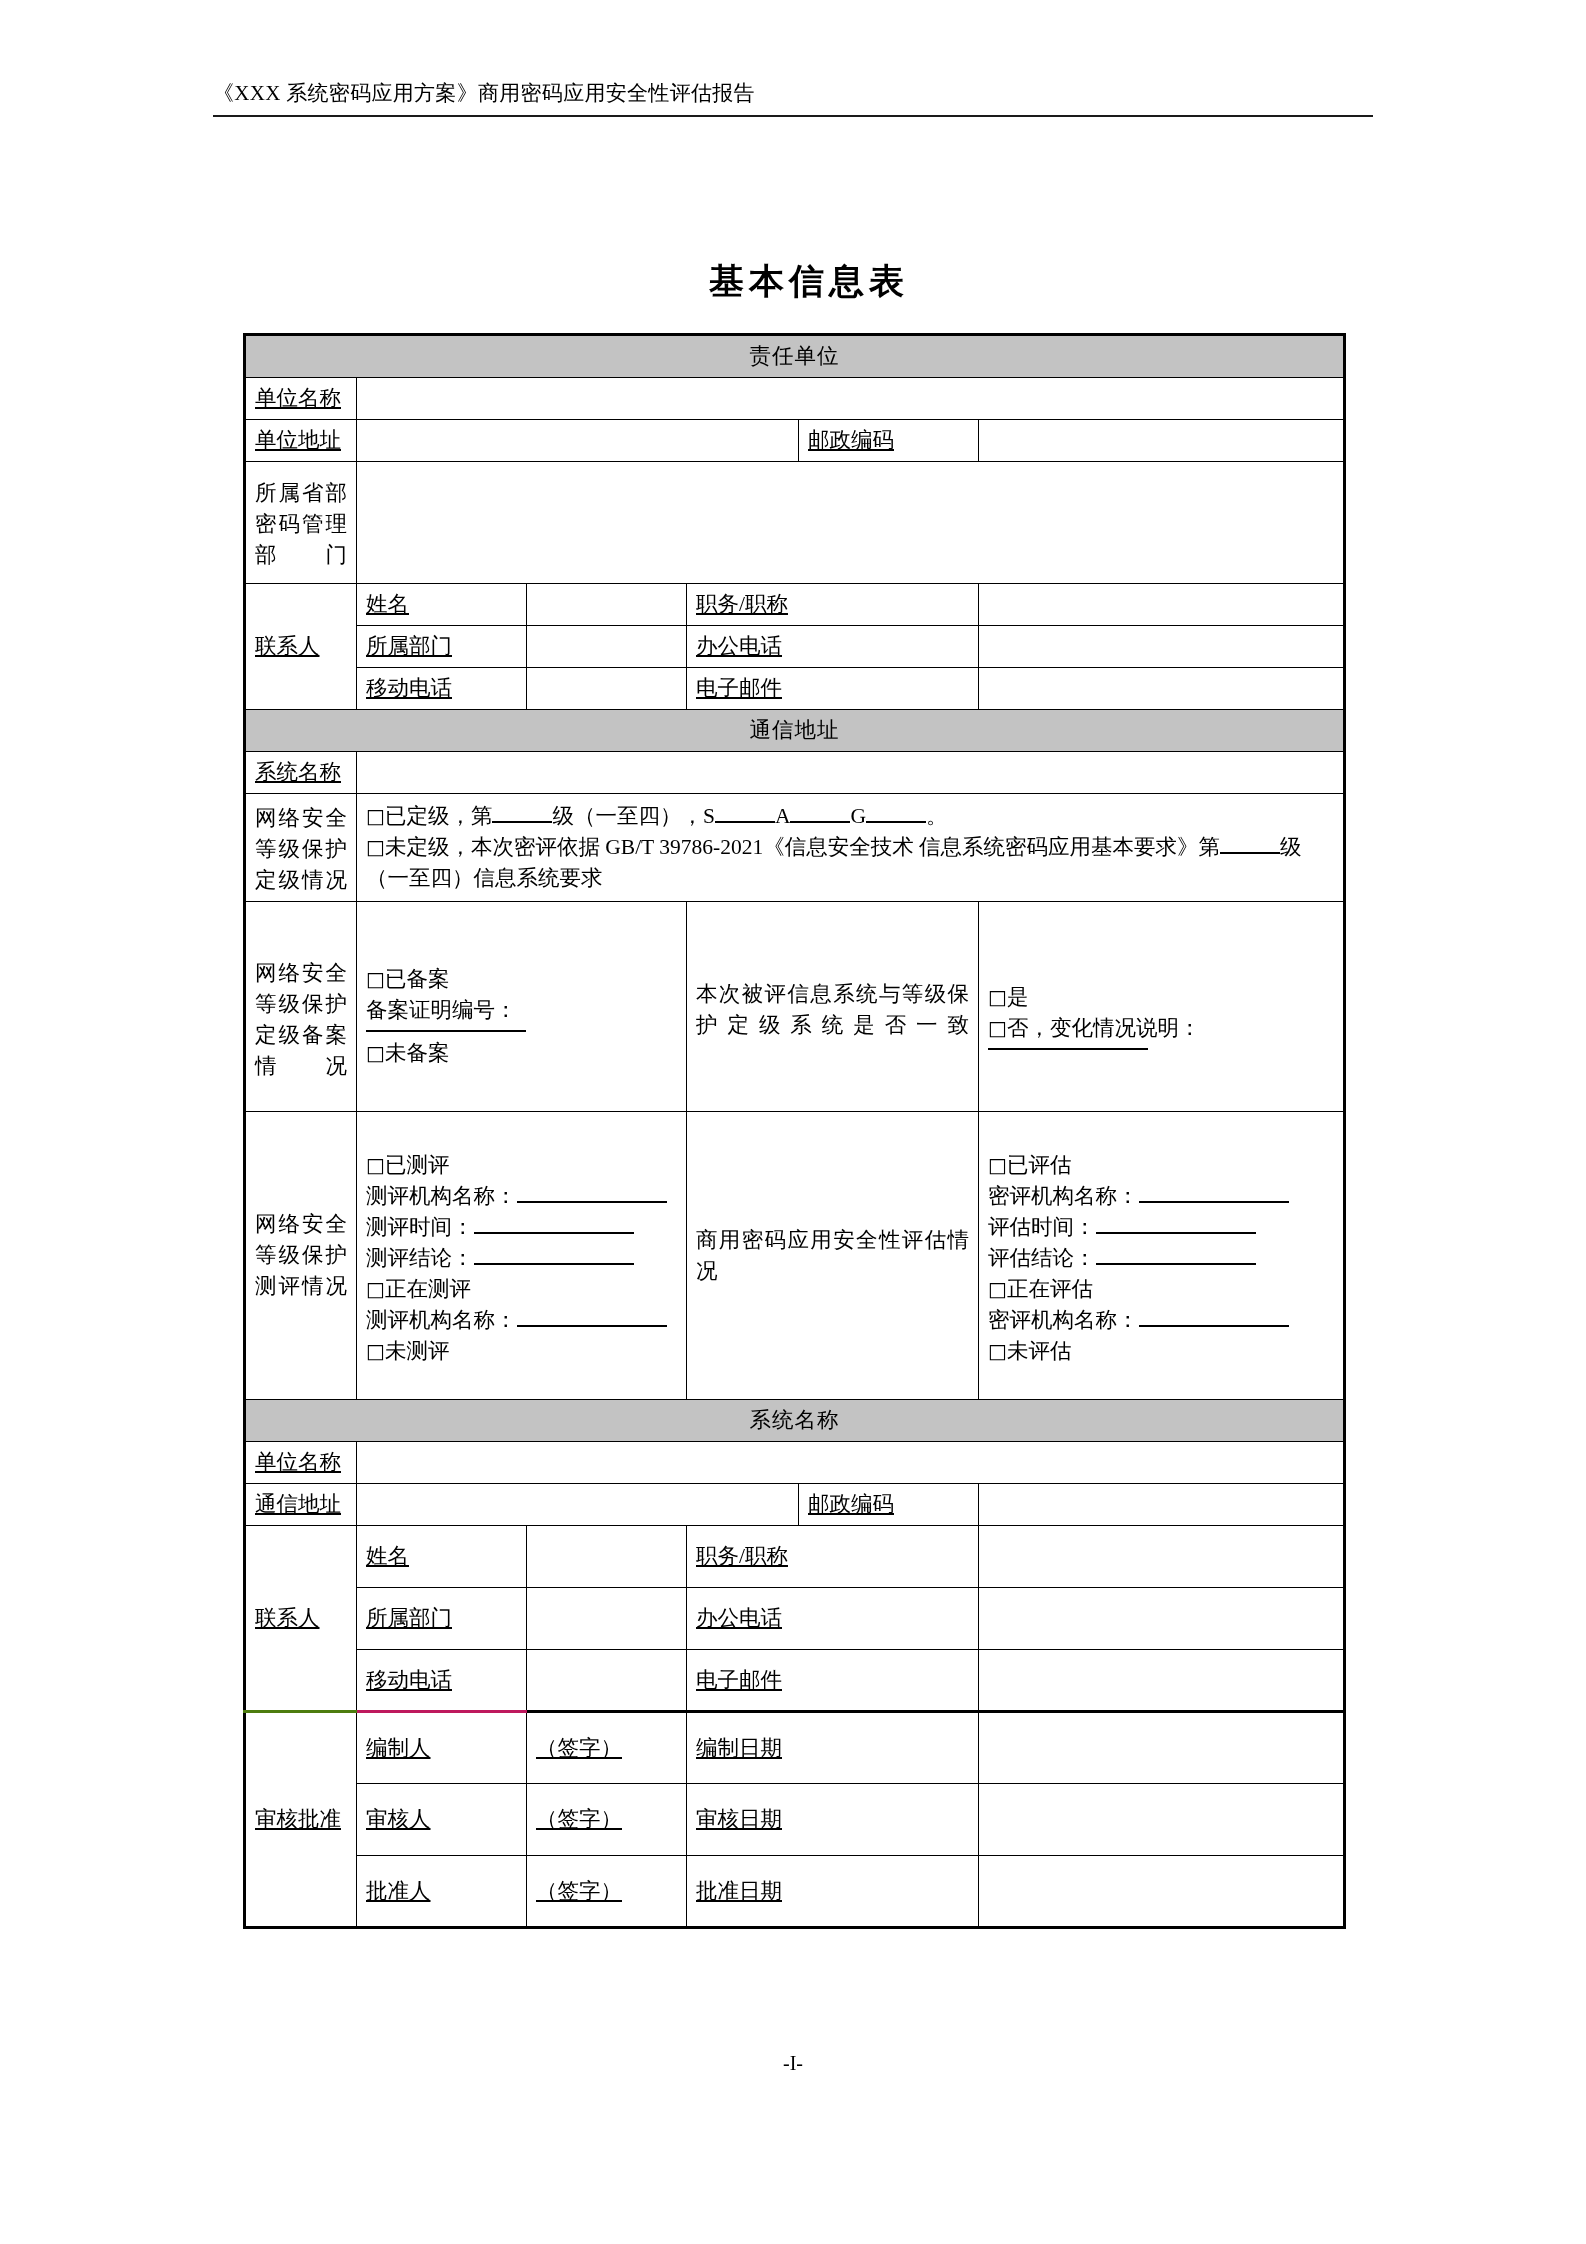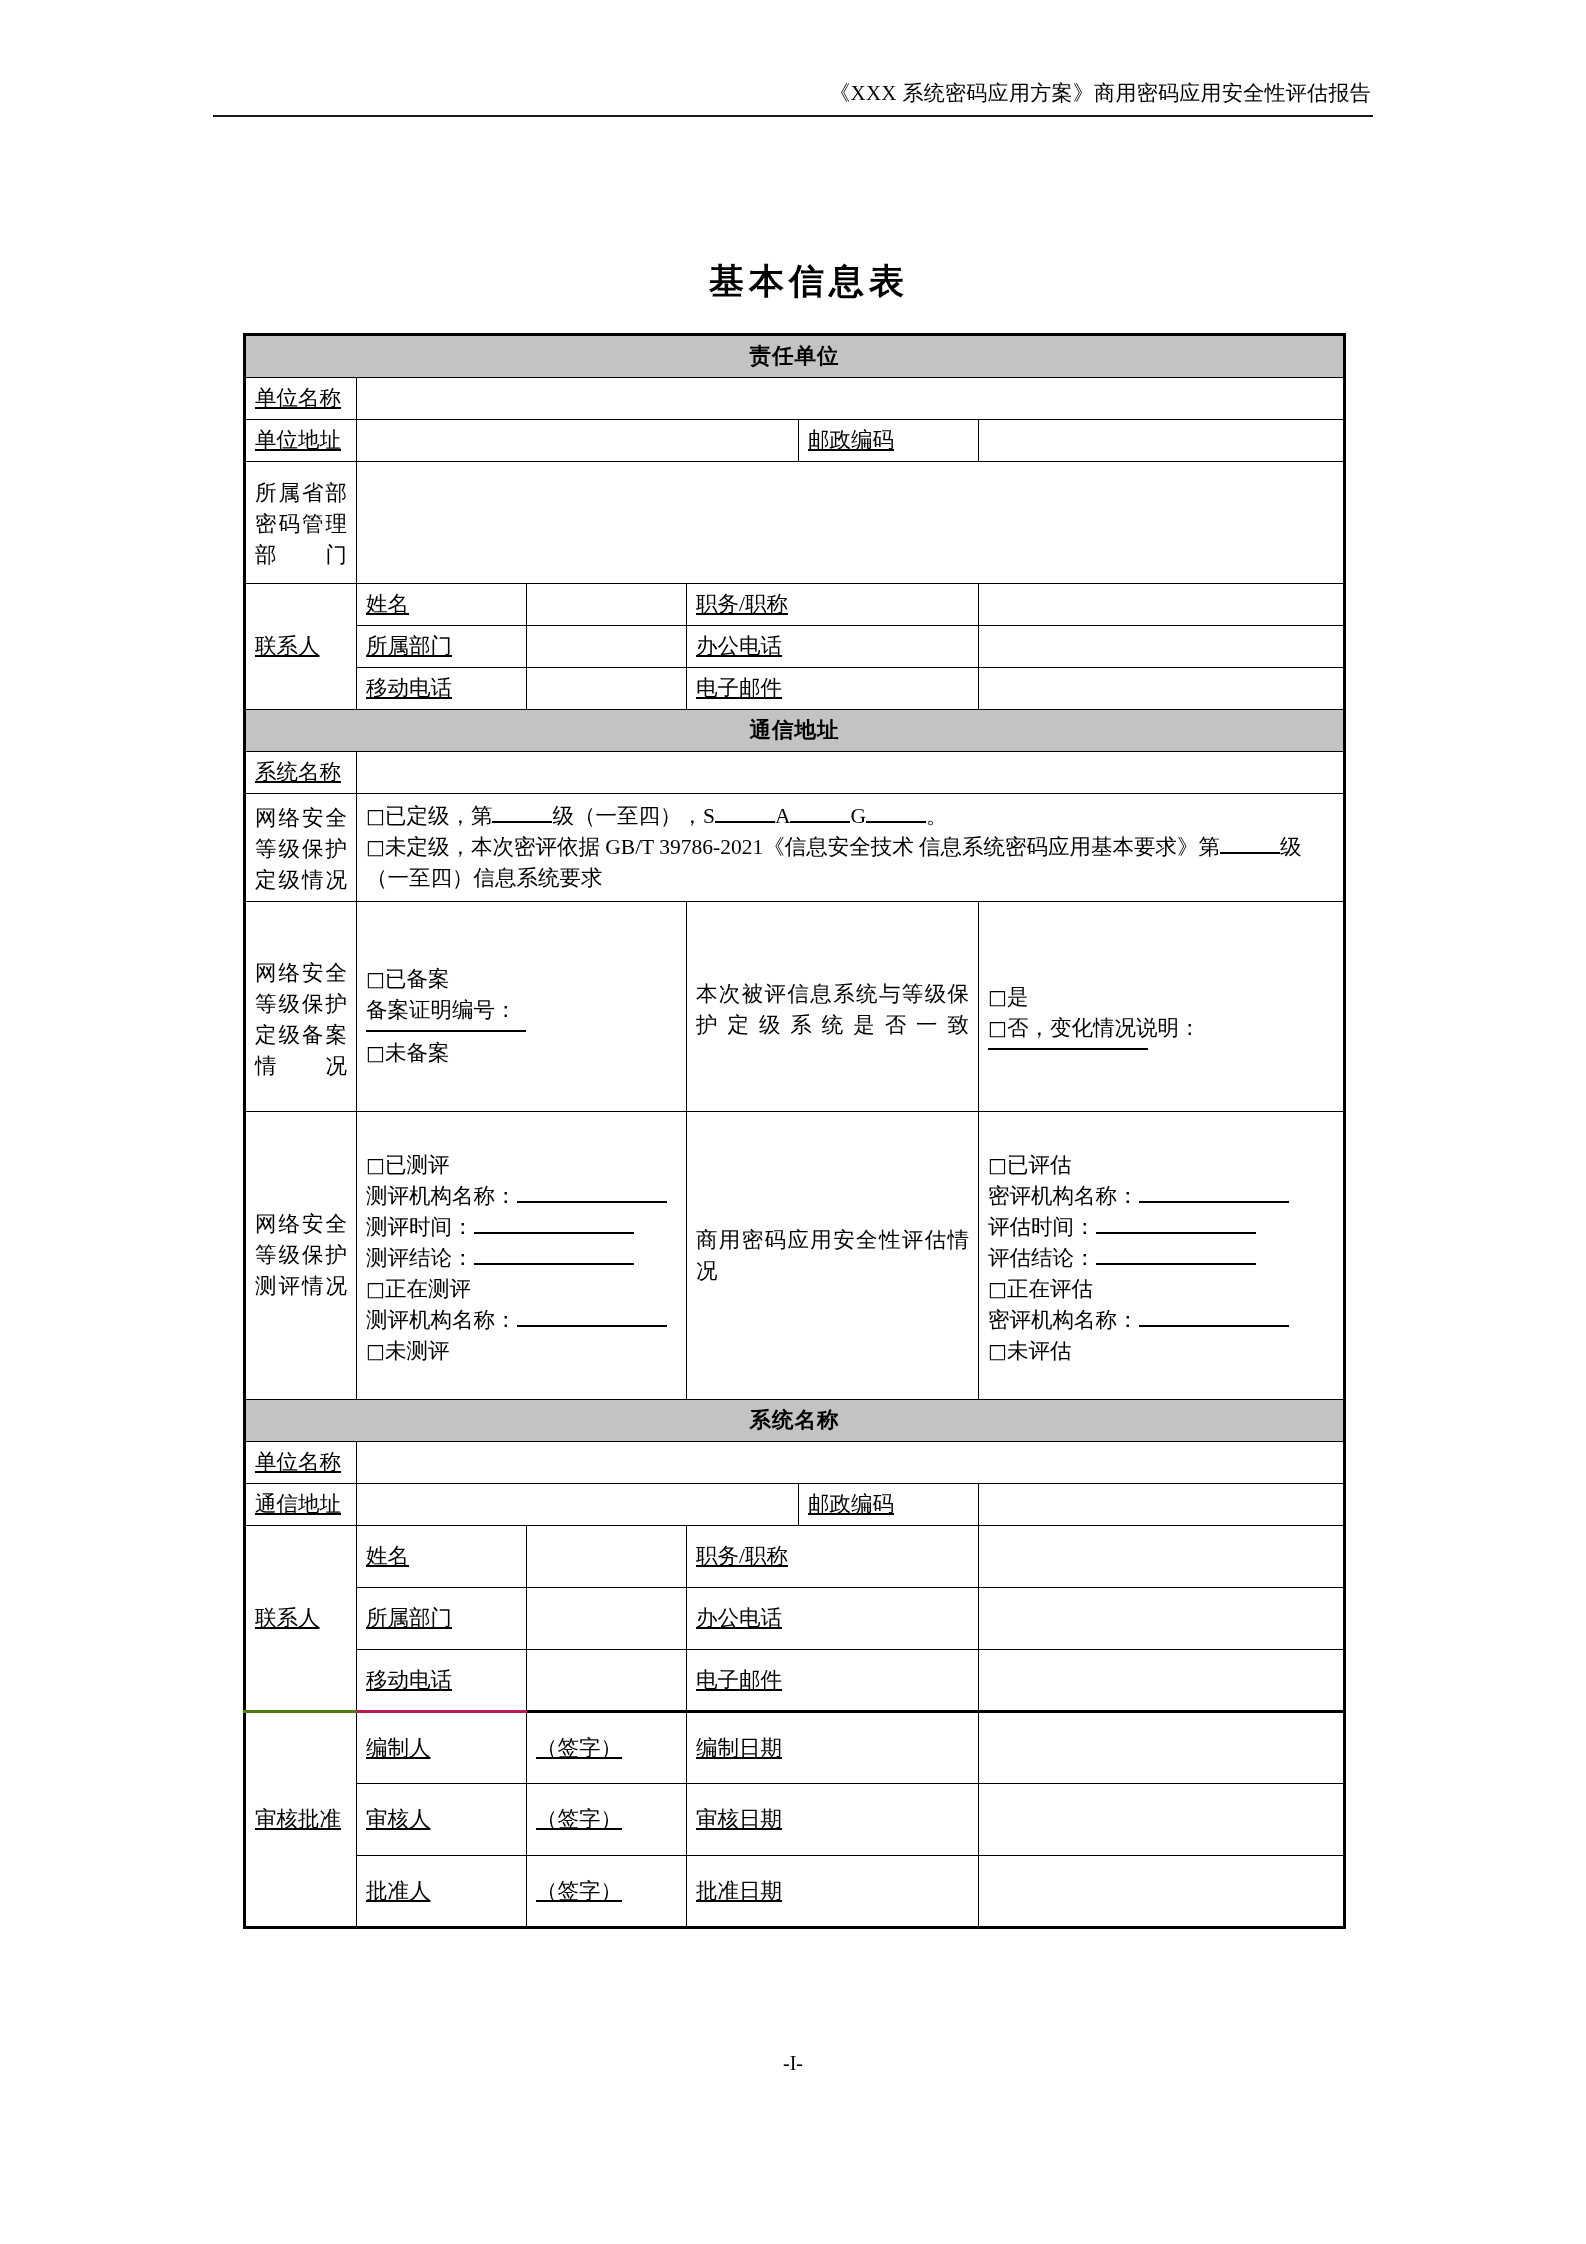--- a/index.html
+++ b/index.html
@@ -23,21 +23,20 @@
   }
 
   
   .header-band {
     position: absolute;
     left: 213px;
     top: 78px;
     width: 1160px;
   }
   .header-text {
-    text-align: right;
     font-size: 21px;
     line-height: 30px;
     letter-spacing: 0.3px;
     padding-right: 2px;
     font-family: "Liberation Serif", "DejaVu Serif", serif;
   }
   .header-rule {
     margin-top: 7px;
     border-bottom: 2.5px solid #1a1a1a;
     width: 100%;
@@ -73,21 +72,21 @@
     border: 1.6px solid #000;
     padding: 5px 9px;
     font-size: 21.5px;
     line-height: 31px;
     vertical-align: middle;
     font-family: "Liberation Serif", "DejaVu Serif", serif;
   }
   td.section {
     background: #c3c3c3;
     text-align: center;
-    font-weight: bold;
+    font-weight: normal;
     font-family: "Liberation Sans", "DejaVu Sans", sans-serif;
     font-size: 22px;
     letter-spacing: 1px;
     padding: 7px 0;
     border-top: 3px solid #000;
     border-bottom: 2.2px solid #000;
   }
   td.lbl { white-space: nowrap; text-decoration: underline; }
   td.just {
     text-align: justify;

